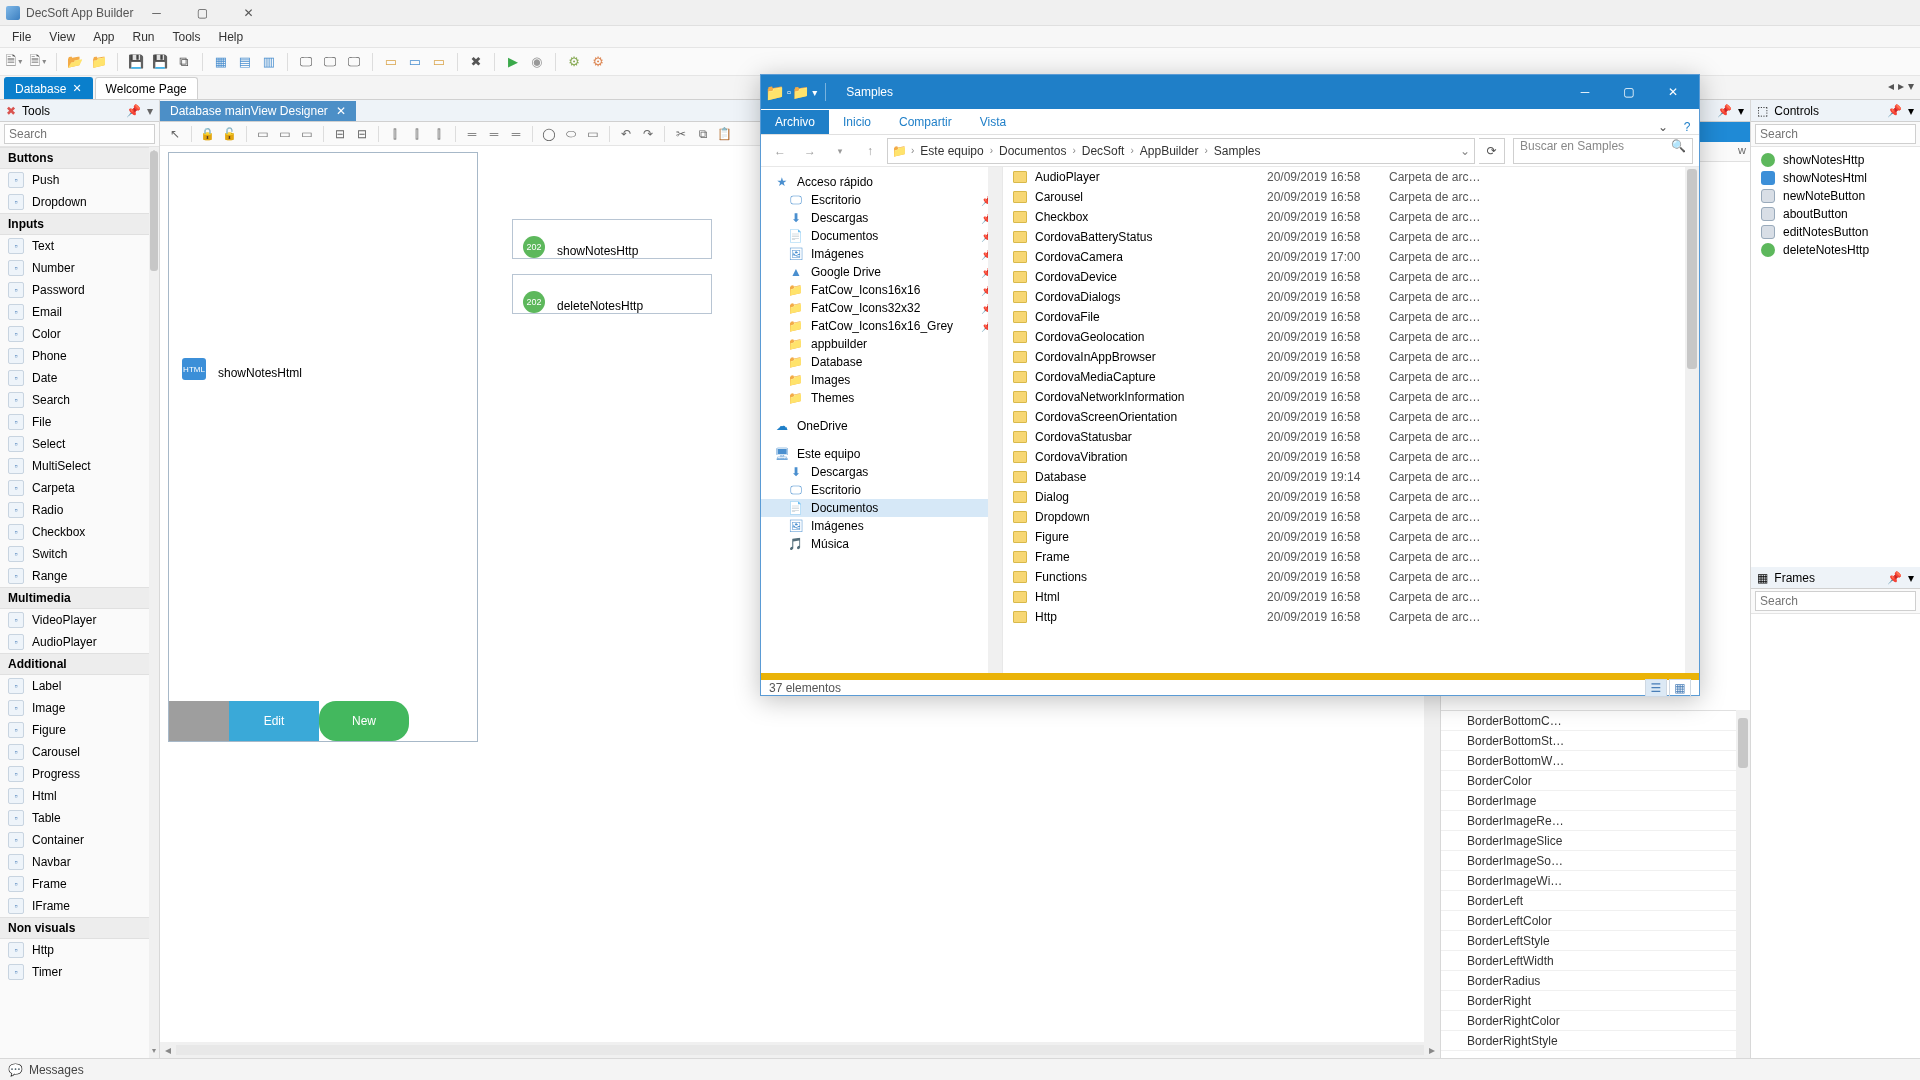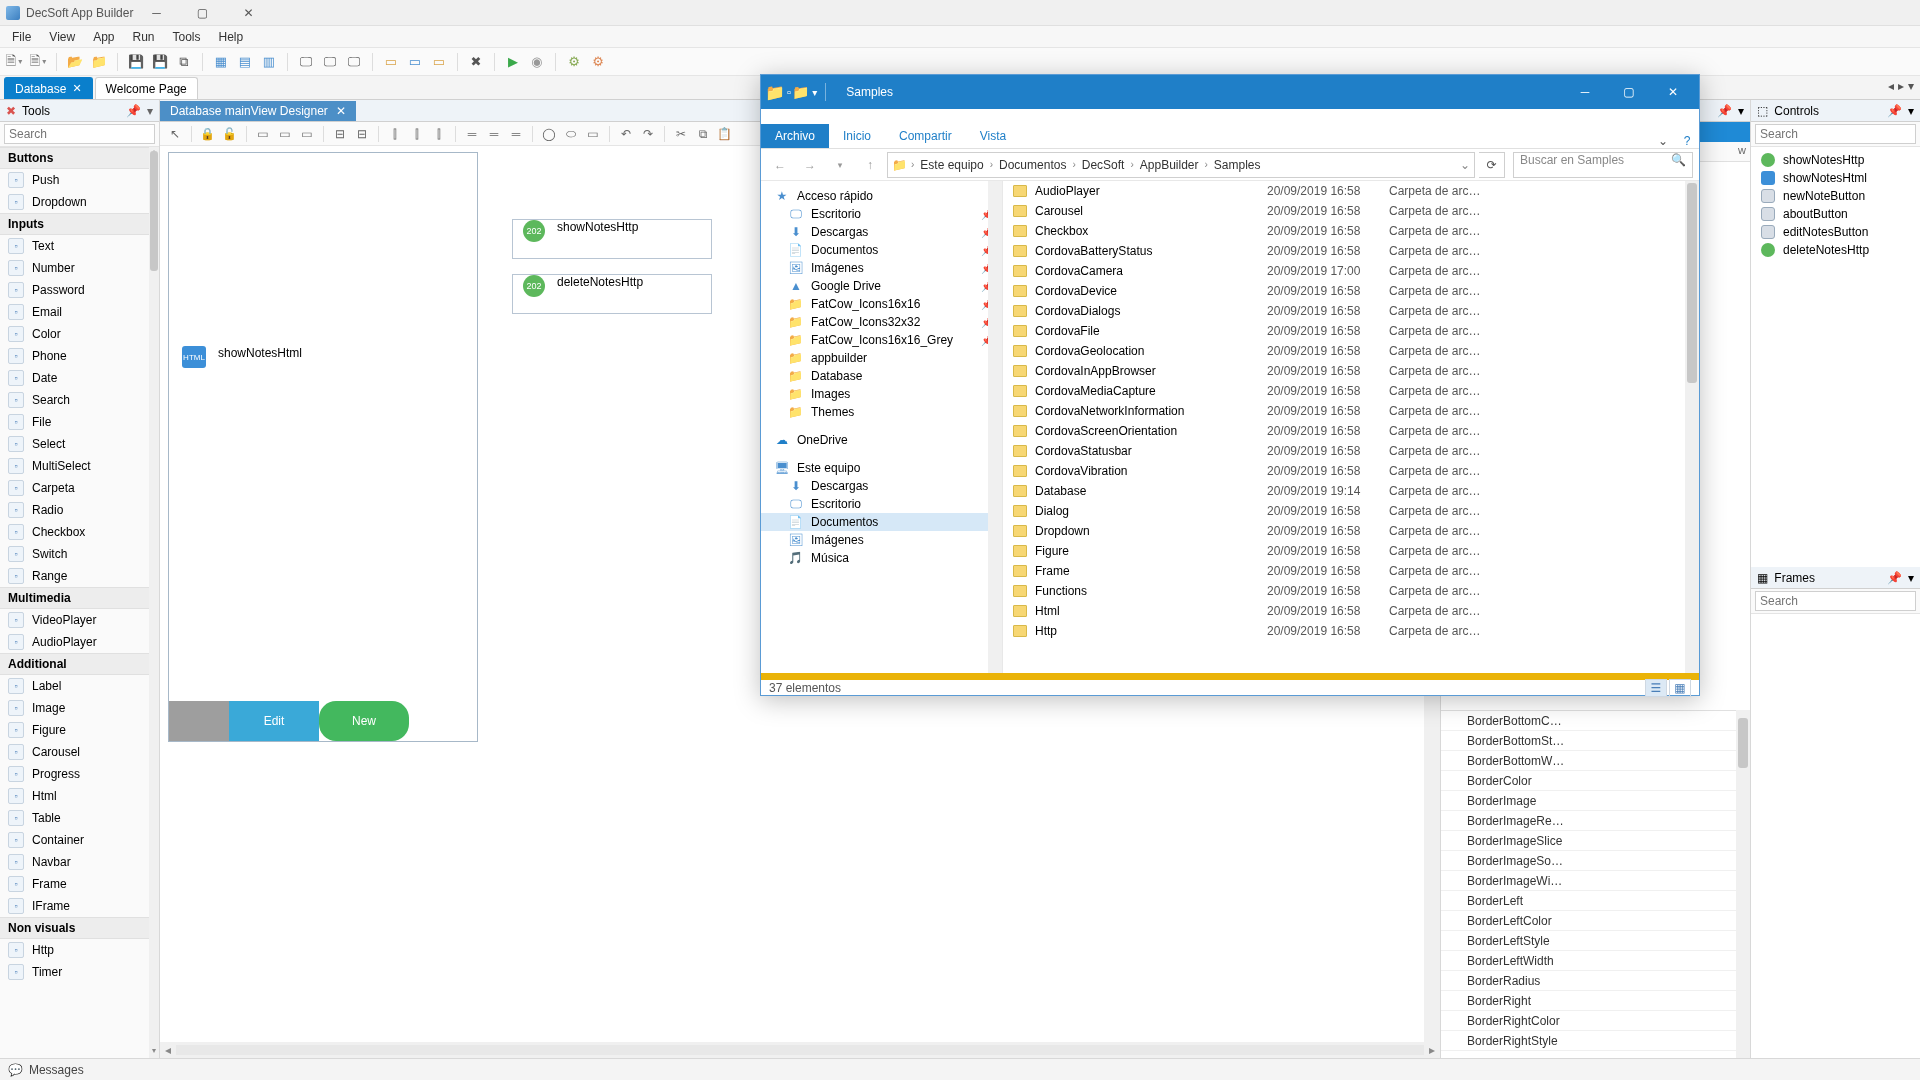--- a/index.html
+++ b/index.html
@@ -52,21 +52,21 @@
 .center-col { flex:1; display:flex; flex-direction:column; min-width:0;}
 .designer-tabrow { height:22px; background:#eef3f8; border-bottom:1px solid #d0d0d0; display:flex; align-items:center; }
 .designer-tab { background:#4c8fc7; color:#fff; padding:3px 10px; display:flex; gap:8px; align-items:center; }
 .designer-toolbar { height:24px; background:#fafafa; border-bottom:1px solid #e5e5e5; display:flex; align-items:center; gap:4px; padding:0 6px;}
 .dtbtn { width:18px; height:18px; display:flex; align-items:center; justify-content:center; color:#666; font-size:12px; }
 .dsep { width:1px; height:16px; background:#ddd; margin:0 3px; }
 
 .canvas-wrap { flex:1; position:relative; overflow:hidden; background:#fff; }
 .canvas-grid { position:absolute; inset:0 0 16px 0; background-image:radial-gradient(#d8d8d8 0.6px, transparent 0.6px); background-size:8px 8px; background-position:4px 4px; }
 .device { position:absolute; left:8px; top:6px; width:310px; height:590px; background:#fff; border:1px solid #a7b8c8; }
-.comp { position:absolute; background:#fff; border:1px solid #b8c5d3; display:flex; align-items:flex-start; padding:0 10px; gap:12px; font-size:13px;}
+.comp { position:absolute; background:#fff; border:1px solid #b8c5d3; display:flex; align-items:flex-end; padding:0 10px; gap:12px; font-size:13px;}
 .comp .badge { width:22px; height:22px; border-radius:11px; background:#5db85c; color:#fff; font-size:9px; display:flex; align-items:center; justify-content:center;}
 .comp.html .badge { background:#3c8fd8; border-radius:3px; width:24px; font-size:8px;}
 .device-bottom { position:absolute; left:0; right:0; bottom:0; display:flex; }
 .gray-area { width:60px; height:40px; background:#9e9e9e; }
 .btn-edit { flex:0 0 90px; background:#3aa9d8; color:#fff; display:flex; align-items:center; justify-content:center; height:40px;}
 .btn-new  { flex:0 0 90px; background:#43b85e; color:#fff; display:flex; align-items:center; justify-content:center; height:40px;border-radius:17px;}
 
 .hscroll { position:absolute; bottom:0; left:0; right:0; height:16px; background:#f0f0f0; display:flex; align-items:center;}
 .hscroll .arr { width:16px; text-align:center; color:#888;}
 .hscroll .track { flex:1; height:10px; background:#e8e8e8; position:relative;}
@@ -100,21 +100,21 @@
 .statusbar { height:22px; border-top:1px solid #d8d8d8; background:#f4f4f4; display:flex; align-items:center; padding:0 8px; gap:6px; color:#444;}
 
 
 .explorer { position:absolute; left:760px; top:74px; width:940px; height:622px; background:#fff; border:1px solid #5a9bd5; box-shadow:0 4px 24px rgba(0,0,0,0.25); display:flex; flex-direction:column;}
 .exp-title { height:34px; background:#1f7fc8; color:#fff; display:flex; align-items:center; padding:0 4px;}
 .exp-title .foldicons { display:flex; gap:2px; align-items:center; padding-right:10px;}
 .exp-title .ttxt { flex:1; padding-left:4px;}
 .exp-title .wbtn { width:44px; height:34px; display:flex; align-items:center; justify-content:center;}
 .exp-title .wbtn.close { background:transparent;}
 
-.exp-ribbon-tabs { height:40px; background:#fff; display:flex; align-items:flex-end; border-bottom:1px solid #e0e0e0;}
+.exp-ribbon-tabs { height:26px; background:#fff; display:flex; align-items:flex-end; border-bottom:1px solid #e0e0e0;}
 .exp-ribbon-tabs .rtab { padding:5px 14px; color:#1f7fc8; }
 .exp-ribbon-tabs .rtab.file { background:#1f7fc8; color:#fff;}
 .exp-ribbon-tabs .spacer { flex:1;}
 .exp-ribbon-tabs .help { width:24px; text-align:center; color:#1f7fc8;}
 .exp-ribbon-tabs .chev { width:24px; text-align:center; color:#555;}
 
 .exp-addr { height:32px; display:flex; align-items:center; padding:3px 6px; gap:4px; border-bottom:1px solid #e8e8e8;}
 .nav-btn { width:26px; height:26px; display:flex; align-items:center; justify-content:center; color:#999;}
 .addr-box { flex:1; height:26px; border:1px solid #cfcfcf; display:flex; align-items:center; padding:0 4px; gap:2px; background:#fff;}
 .crumb { padding:0 2px; color:#333;}

